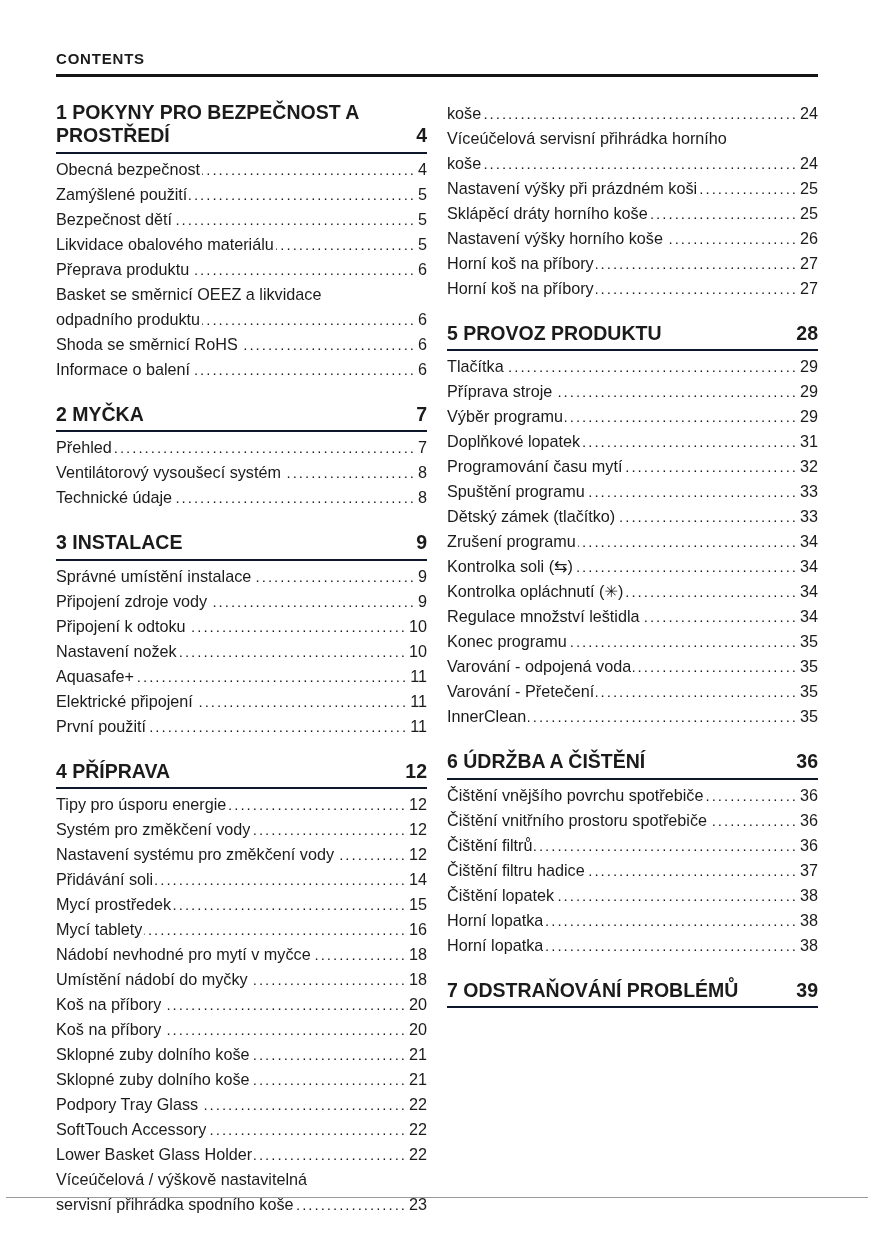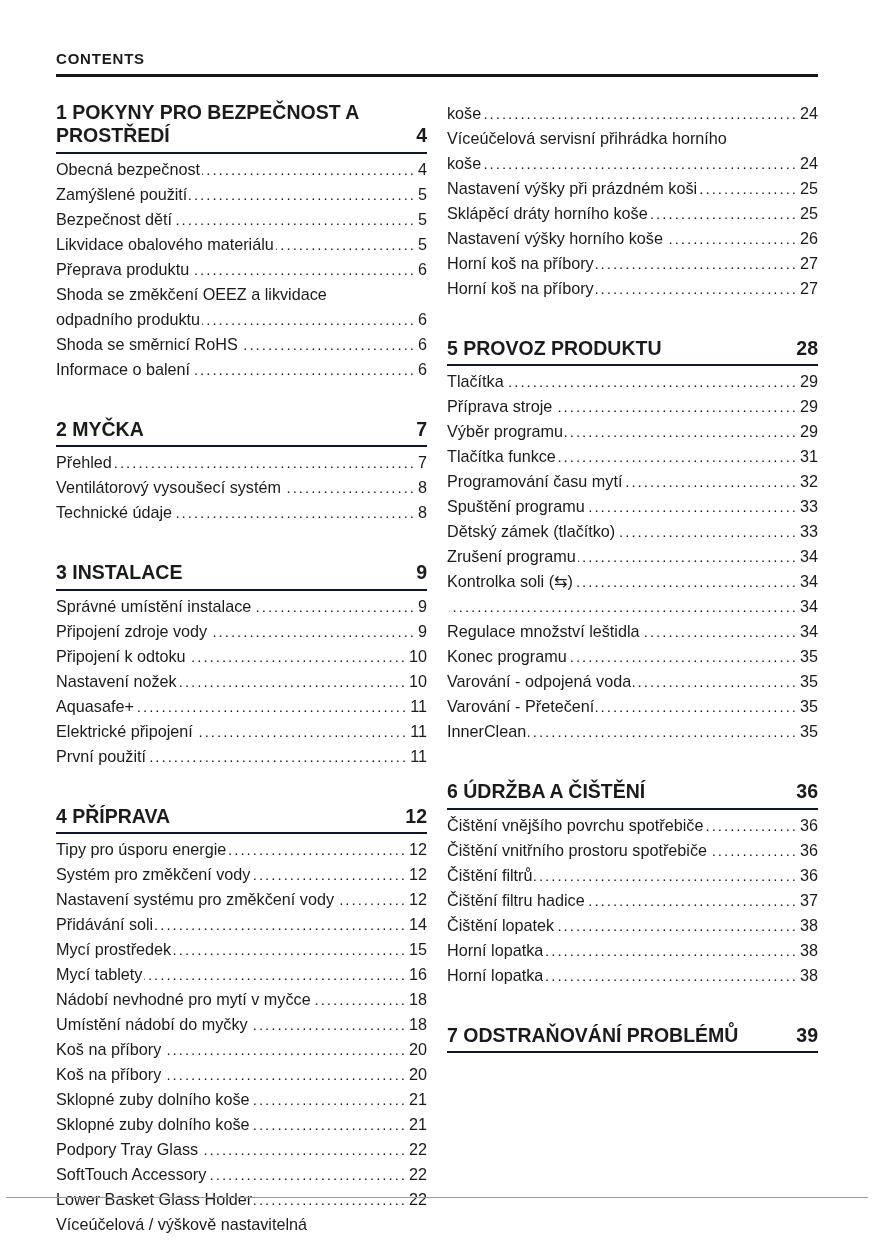--- a/index.html
+++ b/index.html
@@ -22,21 +22,21 @@
     letter-spacing: 0.8px;
     padding-bottom: 7px;
     border-bottom: 3px solid #151515;
   }
   .columns {
     display: flex;
     gap: 20px;
     margin-top: 10px;
   }
   .column { flex: 1; min-width: 0; }
-  .block { margin-top: 36px; }
+  .block { margin-top: 21px; }
   .column .block:first-child { margin-top: 14px; }
   .block.continuation { margin-top: 14px; }
   .section-heading {
     display: flex;
     align-items: flex-end;
     font-weight: bold;
     font-size: 19.5px;
     line-height: 1.2;
     border-bottom: 2px solid #0f172a;
     padding-bottom: 4px;
@@ -107,21 +107,21 @@
             <span class="entry-text">Likvidace obalového materiálu</span>
             <span class="dots"></span>
             <span class="entry-page">5</span>
           </div>
           <div class="entry">
             <span class="entry-text">Přeprava produktu</span>
             <span class="dots"></span>
             <span class="entry-page">6</span>
           </div>
           <div class="entry nopage">
-            <span class="entry-text">Shoda se změkčení OEEZ a likvidace</span>
+            <span class="entry-text">Basket se směrnicí OEEZ a likvidace</span>
           </div>
           <div class="entry">
             <span class="entry-text">odpadního produktu</span>
             <span class="dots"></span>
             <span class="entry-page">6</span>
           </div>
           <div class="entry">
             <span class="entry-text">Shoda se směrnicí RoHS</span>
             <span class="dots"></span>
             <span class="entry-page">6</span>
@@ -339,21 +339,21 @@
             <span class="entry-text">Příprava stroje</span>
             <span class="dots"></span>
             <span class="entry-page">29</span>
           </div>
           <div class="entry">
             <span class="entry-text">Výběr programu</span>
             <span class="dots"></span>
             <span class="entry-page">29</span>
           </div>
           <div class="entry">
-            <span class="entry-text">Tlačítka funkce</span>
+            <span class="entry-text">Doplňkové lopatek</span>
             <span class="dots"></span>
             <span class="entry-page">31</span>
           </div>
           <div class="entry">
             <span class="entry-text">Programování času mytí</span>
             <span class="dots"></span>
             <span class="entry-page">32</span>
           </div>
           <div class="entry">
             <span class="entry-text">Spuštění programu</span>
@@ -369,20 +369,21 @@
             <span class="entry-text">Zrušení programu</span>
             <span class="dots"></span>
             <span class="entry-page">34</span>
           </div>
           <div class="entry">
             <span class="entry-text">Kontrolka soli (⇆)</span>
             <span class="dots"></span>
             <span class="entry-page">34</span>
           </div>
           <div class="entry">
+            <span class="entry-text">Kontrolka opláchnutí (✳)</span>
             <span class="dots"></span>
             <span class="entry-page">34</span>
           </div>
           <div class="entry">
             <span class="entry-text">Regulace množství leštidla</span>
             <span class="dots"></span>
             <span class="entry-page">34</span>
           </div>
           <div class="entry">
             <span class="entry-text">Konec programu</span>

